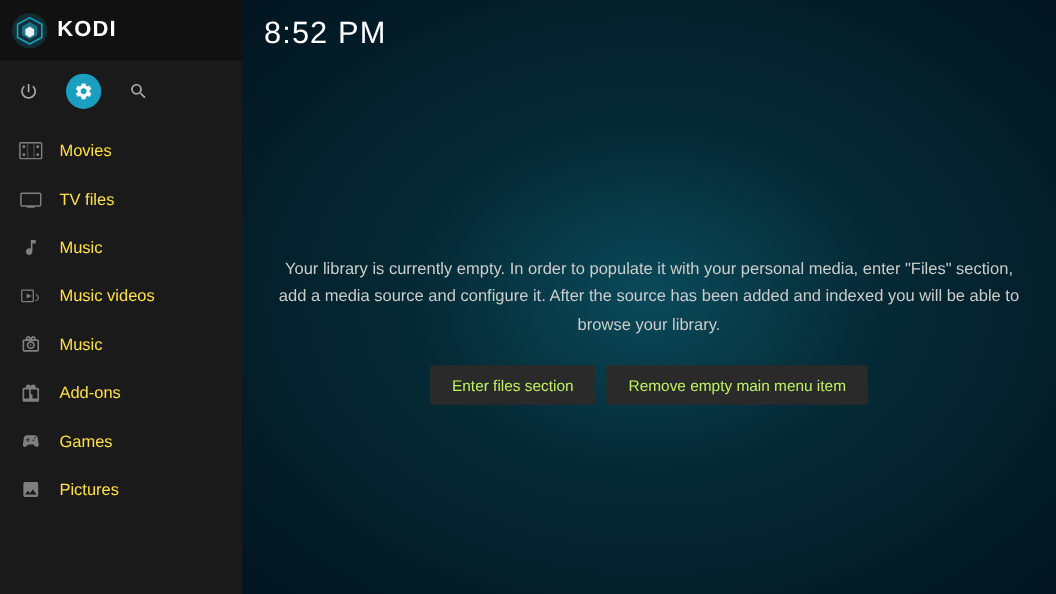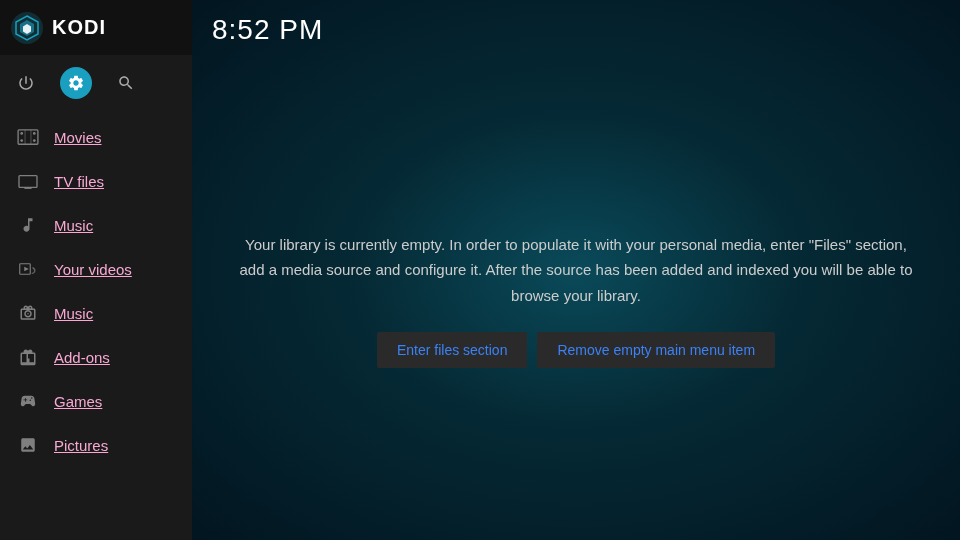--- a/index.html
+++ b/index.html
@@ -8,21 +8,21 @@
       width: 960px;
       height: 540px;
       overflow: hidden;
       font-family: Arial, sans-serif;
       background: #000;
       display: flex;
     }
 
     
     #sidebar {
-      width: 192px;
+      width: 220px;
       height: 540px;
       background: #1a1a1a;
       display: flex;
       flex-direction: column;
       flex-shrink: 0;
     }
 
     #top-bar {
       height: 55px;
       background: #111;
@@ -74,25 +74,24 @@
     #nav-menu {
       flex: 1;
       overflow-y: auto;
       padding: 4px 0;
     }
 
     .nav-item {
       display: flex;
       align-items: center;
       padding: 10px 16px;
-      color: #f9a8d4;
+      color: #fde047;
       cursor: pointer;
       gap: 14px;
       font-size: 15px;
-      text-decoration: underline;
     }
 
     .nav-icon {
       width: 24px;
       height: 24px;
       display: flex;
       align-items: center;
       justify-content: center;
       flex-shrink: 0;
       opacity: 0.7;
@@ -139,21 +138,21 @@
     }
 
     #buttons-row {
       display: flex;
       justify-content: center;
       gap: 10px;
     }
 
     .action-btn {
       background: #2a2a2a;
-      color: #3b82f6;
+      color: #bef264;
       border: none;
       padding: 10px 20px;
       font-size: 14px;
       cursor: pointer;
       border-radius: 2px;
       min-width: 140px;
     }
 
     
     svg {
@@ -231,21 +230,21 @@
     </div>
 
     <div class="nav-item">
       <span class="nav-icon">
         <svg width="22" height="18" viewBox="0 0 24 24">
           <rect x="1" y="5" width="14" height="14" rx="1" fill="none" stroke="#aaa" stroke-width="1.5"></rect>
           <polygon points="7,9 7,15 13,12" fill="#aaa"></polygon>
           <path d="M18 9v2.5c1.15.45 2 1.54 2 2.83C20 15.99 18.99 17 17.75 17H17v1.5h.75C20.1 18.5 22 16.48 22 14c0-2.2-1.56-4.05-3.67-4.6L18 9z" fill="#aaa" opacity="0.7"></path>
         </svg>
       </span>
-      <span>Your videos</span>
+      <span>Music videos</span>
     </div>
 
 
     <div class="nav-item">
       <span class="nav-icon">
         <svg width="22" height="18" viewBox="0 0 24 24">
           <path d="M20 6h-2.18c.07-.31.18-.62.18-.94C18 3.39 16.61 2 14.94 2c-.76 0-1.46.3-1.97.8L12 3.77l-.97-.97C10.52 2.3 9.82 2 9.06 2 7.39 2 6 3.39 6 5.06c0 .32.1.63.18.94H4c-1.1 0-2 .9-2 2v11c0 1.1.9 2 2 2h16c1.1 0 2-.9 2-2V8c0-1.1-.9-2-2-2zm-5.06-2c.59 0 1.06.47 1.06 1.06 0 .59-.47 1.06-1.06 1.06-.59 0-1.06-.47-1.06-1.06C13.88 4.47 14.35 4 14.94 4zM9.06 4c.59 0 1.06.47 1.06 1.06 0 .59-.47 1.06-1.06 1.06-.59 0-1.06-.47-1.06-1.06C8 4.47 8.47 4 9.06 4zM20 19H4V8h16v11zm-8-1c2.76 0 5-2.24 5-5s-2.24-5-5-5-5 2.24-5 5 2.24 5 5 5zm0-8c1.66 0 3 1.34 3 3s-1.34 3-3 3-3-1.34-3-3 1.34-3 3-3zm0 4c.55 0 1-.45 1-1s-.45-1-1-1-1 .45-1 1 .45 1 1 1z" fill="#aaa"></path>
         </svg>
       </span>
       <span>Music</span>

